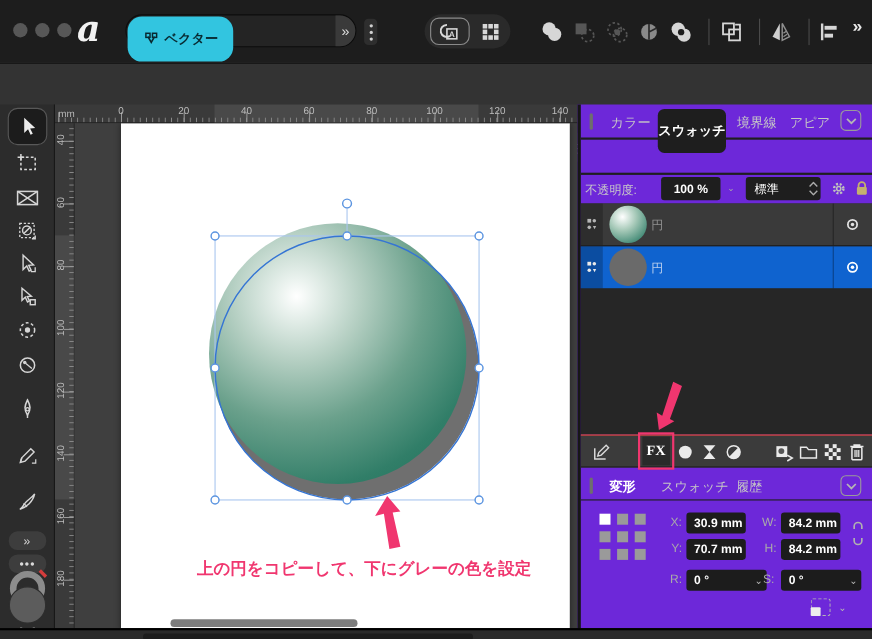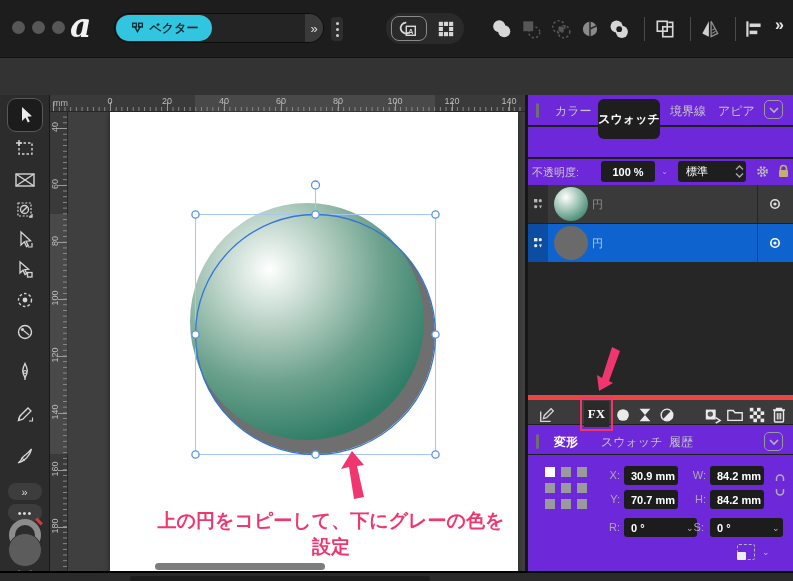--- a/index.html
+++ b/index.html
@@ -6,21 +6,21 @@
   *{box-sizing:border-box;font-family:"Liberation Sans","DejaVu Sans",sans-serif;}
   .win{position:relative;width:793px;height:581px;background:#333;overflow:hidden;}
   .a{position:absolute;}
   .f{display:flex;align-items:center;}
   svg{display:block;}
   
   .topbar{left:0;top:0;width:793px;height:57px;background:#1d1d1d;}
   .macdot{width:13px;height:13px;border-radius:50%;background:#575757;top:21px;}
   .logo{left:70px;top:6px;color:#f2f2f2;font-family:"DejaVu Serif",serif;font-style:italic;font-weight:bold;font-size:33px;}
   .persona-group{left:114px;top:13px;width:210px;height:30px;background:#242424;border:1px solid #0c0c0c;border-radius:16px;}
-  .persona-active{left:116px;top:15px;width:96px;height:26px;background:#32c5e0;border-radius:13px;color:#082a31;font-size:12px;font-weight:bold;justify-content:center;gap:5px;}
+  .persona-active{left:116px;top:15px;width:96px;height:41px;background:#32c5e0;border-radius:13px;color:#082a31;font-size:12px;font-weight:bold;justify-content:center;gap:5px;}
   .persona-idle{left:218px;top:15px;width:84px;height:26px;color:#c9c9c9;font-size:12px;justify-content:center;gap:6px;}
   .persona-ovf{left:305px;top:14px;width:18px;height:28px;background:#3a3a3a;border-radius:0 14px 14px 0;color:#ddd;font-size:13px;justify-content:center;}
   .menudots{left:331px;top:17px;width:12px;height:24px;background:#2e2e2e;border-radius:4px;flex-direction:column;justify-content:center;gap:3px;}
   .menudots i{width:3px;height:3px;border-radius:50%;background:#cfcfcf;}
   .toggle-group{left:386px;top:13px;width:78px;height:31px;background:#2a2a2a;border-radius:16px;}
   .tgl1{left:391px;top:16px;width:36px;height:25px;border:1px solid #8a8a8a;border-radius:8px;justify-content:center;}
   .tgl2{left:432px;top:16px;width:28px;height:25px;justify-content:center;}
   .tb-ic{top:17px;width:24px;height:24px;justify-content:center;}
   .tb-sep{top:17px;width:1px;height:24px;background:#4a4a4a;}
   .tb-more{top:16px;color:#e8e8e8;font-size:16px;font-weight:bold;}
@@ -56,40 +56,40 @@
   .rticksV{top:0;bottom:0;left:0;right:0;
     background-image:linear-gradient(to bottom,#9a9a9a 0 1px,transparent 1px),linear-gradient(to bottom,#8a8a8a 0 1px,transparent 1px);
     background-size:9px 57px,4px 5.7px;background-position:100% 16px,100% 16px;background-repeat:repeat-y;}
   .rnumV{left:-4px;width:18px;text-align:center;color:#bdbdbd;font-size:9px;transform:rotate(-90deg);}
   
   .canvas{left:68px;top:112px;width:457px;height:469px;background:#3f3f3f;overflow:hidden;}
   .page{left:42px;top:0;width:408px;height:462px;background:#fff;box-shadow:0 0 6px rgba(0,0,0,0.45);}
   .shadowcircle{left:127px;top:102px;width:240px;height:240px;border-radius:50%;background:#6f6f6f;}
   .sphere{left:122px;top:91px;width:234px;height:237px;border-radius:50%;
     background:radial-gradient(circle at 34% 28%,#ffffff 0%,#eaf2ee 7%,#b3cec1 26%,#6ba18c 50%,#317e68 76%,#1e6e59 100%);}
-  .annotation{left:88px;top:396px;width:350px;text-align:center;color:#f0366f;font-size:19px;font-weight:bold;}
+  .annotation{left:88px;top:396px;width:350px;text-align:center;color:#f0366f;font-size:15px;font-weight:bold;}
   .hscroll{left:87px;top:451px;width:170px;height:7px;background:#7d7d7d;border-radius:4px;}
   
   .panel{left:525px;top:95px;width:268px;height:486px;background:#6d28d9;border-left:3px solid #161616;}
   .prow{left:0;width:265px;}
   .handle{left:8px;width:3px;height:15px;background:#6e6e6e;border-radius:2px;}
   .ptab{font-size:12px;color:#c6c6c6;}
   .ptab-active{background:#1e1e1e;border-radius:6px;color:#fff;font-weight:bold;justify-content:center;}
   .vbtn{width:19px;height:19px;border:1.5px solid #9a9a9a;border-radius:5px;justify-content:center;}
   .pdiv{left:0;width:265px;height:2px;background:#1f1f1f;}
   .ofield{background:#1e1e1e;border-radius:3px;color:#fff;font-size:11px;font-weight:bold;}
   .lrow{left:0;width:265px;height:38px;background:#3a3a3a;}
   .lrow-sel{background:#0f63cf;}
   .lstrip{left:0;top:0;width:20px;height:38px;background:rgba(0,0,0,0.22);justify-content:center;}
   .lthumb{left:26px;top:2px;width:34px;height:34px;border-radius:50%;}
   .lname{left:64px;top:12px;font-size:11px;color:#909090;}
   .lname-sel{color:#b9cfee;}
   .leyediv{left:229px;top:0;width:1px;height:38px;background:rgba(0,0,0,0.35);}
   .leye{left:236px;top:8px;width:22px;height:22px;justify-content:center;}
-  .fxrow{left:0;top:300px;width:265px;height:30px;background:#3b3b3b;border-top:5px solid #ef4444;border-bottom:1px solid #1f1f1f;}
+  .fxrow{left:0;top:300px;width:265px;height:30px;background:#3b3b3b;border-top:1px solid #ef4444;border-bottom:1px solid #1f1f1f;}
   .fxic{top:3px;width:22px;height:24px;justify-content:center;}
   .fxbtn{left:56px;top:1px;width:25px;height:26px;background:#2a2a2a;color:#fff;font-size:13px;font-weight:bold;justify-content:center;font-family:"Liberation Serif","DejaVu Serif",serif;}
   .fxpink{left:52px;top:-3px;width:33px;height:34px;border:2px solid #f0366f;}
   .tlabel{width:14px;text-align:right;color:#aaa;font-size:11px;}
   .tfield{background:#1c1c1c;border-radius:3px;color:#fff;font-size:11px;font-weight:bold;padding-left:7px;display:flex;align-items:center;}
   .anchor{display:grid;grid-template-columns:repeat(3,10px);grid-gap:6px;}
   .anchor i{width:10px;height:10px;background:#9a9a9a;}
   .anchor i.sel{background:#fff;}
   .dashbox{width:18px;height:16px;border:1px dashed #b5b5b5;border-radius:2px;}
   .dashbox i{position:absolute;left:-1px;bottom:-1px;width:9px;height:8px;background:#ededed;border-radius:1px;}

